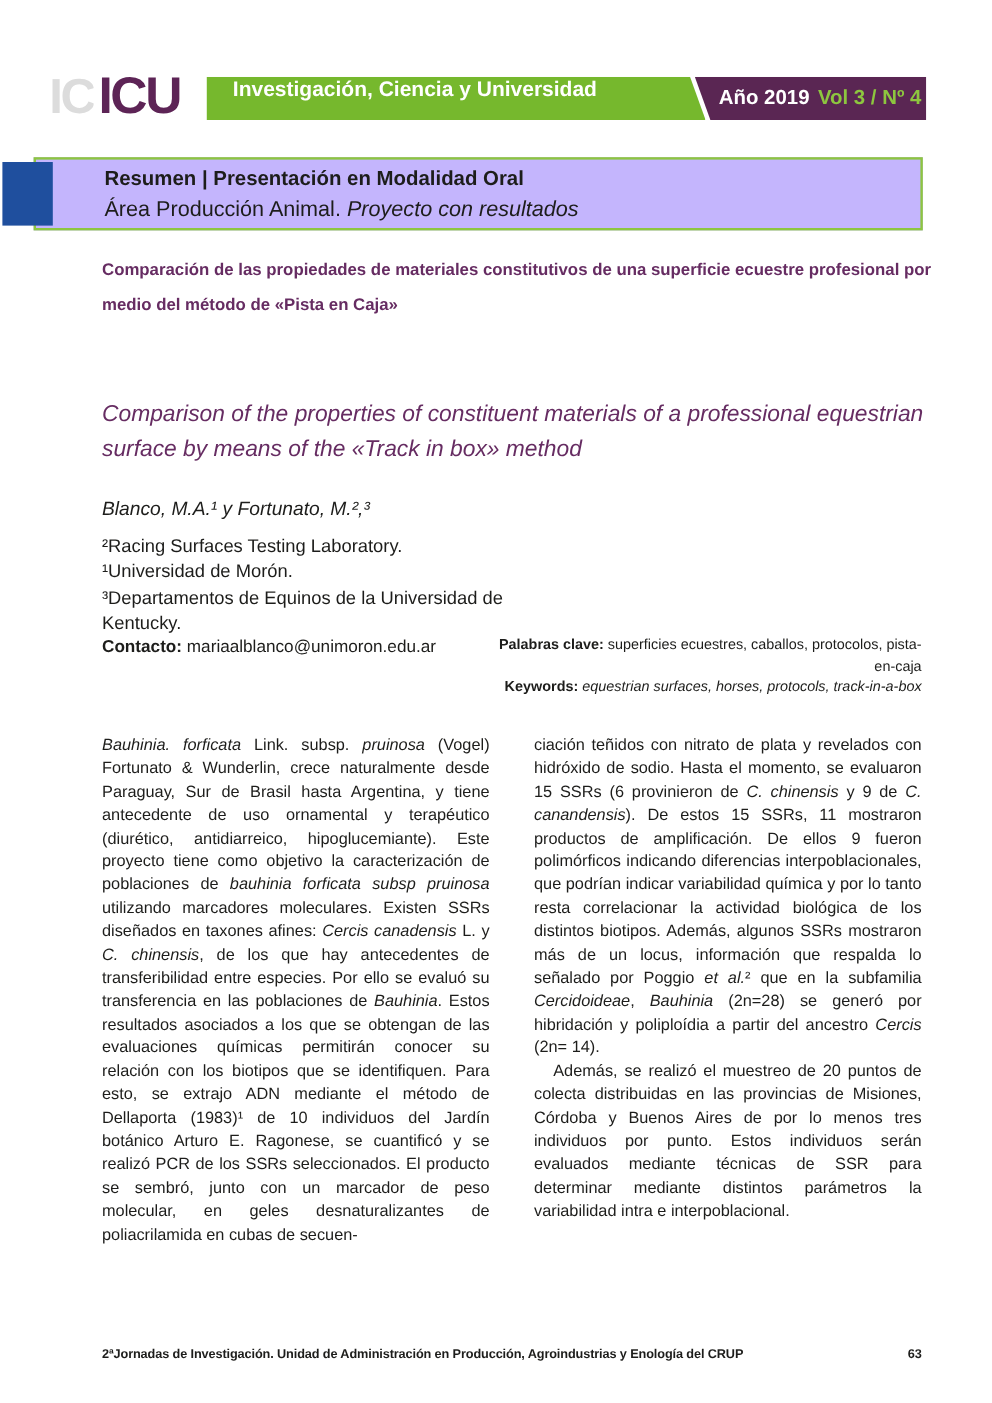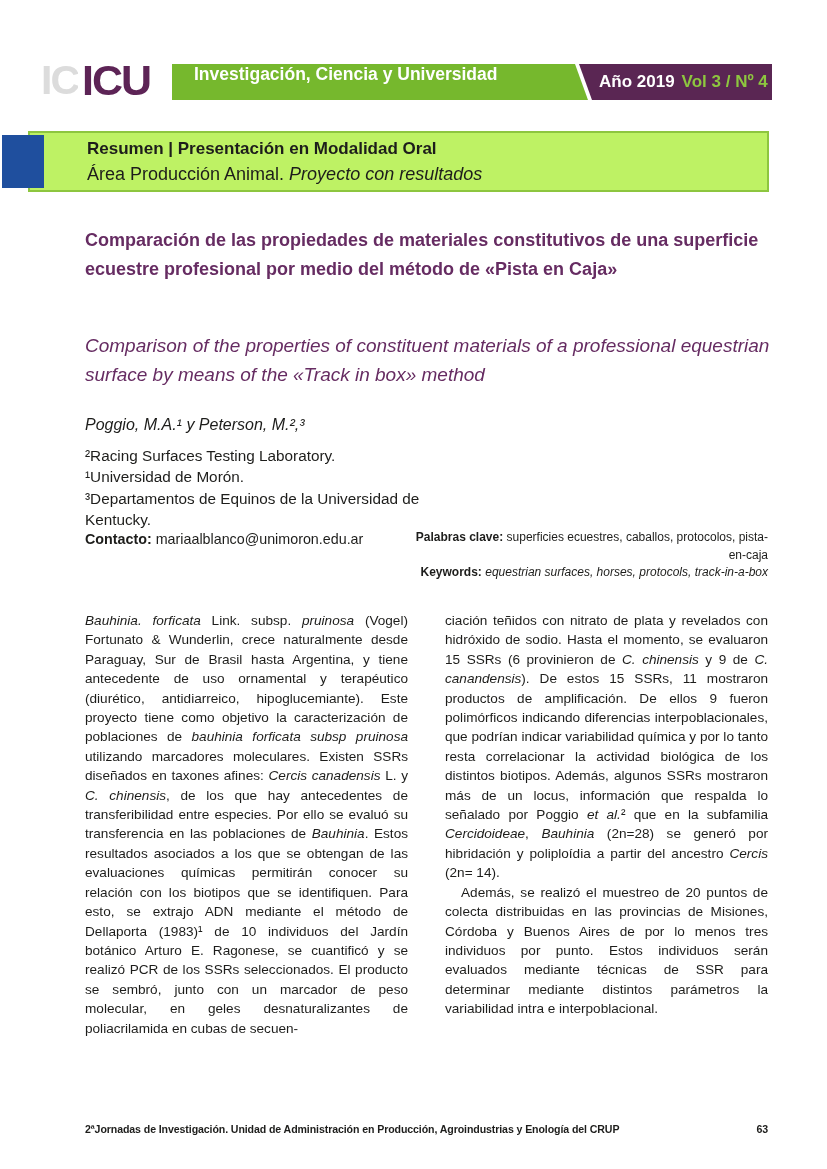--- a/index.html
+++ b/index.html
@@ -29,30 +29,30 @@
     position:absolute;left:579px;top:0;width:193px;height:36px;
     background:var(--header-purple,#5a2653);
     clip-path:polygon(0 0,100% 0,100% 100%,13px 100%);
     display:flex;align-items:center;
   }
   .issue-block .year{color:#ffffff;font-weight:700;font-size:17px;padding-left:20px;}
   .issue-block .vol{color:var(--accent-green,#8dc63f);font-weight:700;font-size:17px;padding-left:7px;}
   
   .resumen-box{
     position:absolute;left:28px;top:131px;width:741px;height:61px;
-    border:2px solid var(--accent-green,#8dc63f);box-sizing:border-box;background:#bef264;
+    border:2px solid var(--accent-green,#8dc63f);box-sizing:border-box;background:#c4b5fd;
   }
   .blue-square{position:absolute;left:2px;top:135px;width:42px;height:53px;background:var(--banner-blue,#1f4f9e);z-index:2;}
   .resumen-line1{position:absolute;left:57px;top:6px;font-size:17px;font-weight:700;white-space:nowrap;}
   .resumen-line2{position:absolute;left:57px;top:31px;font-size:18px;white-space:nowrap;}
   .resumen-line2 .it{font-style:italic;}
   
   .title-es{
-    position:absolute;left:85px;top:226px;width:692px;margin:0;
-    font-size:18px;line-height:28.6px;font-weight:700;color:var(--title-purple,#662c62);
+    position:absolute;left:85px;top:210px;width:692px;margin:0;
+    font-size:14px;line-height:28.6px;font-weight:700;color:var(--title-purple,#662c62);
   }
   .title-en{
     position:absolute;left:85px;top:332px;width:692px;margin:0;
     font-size:19px;line-height:28.6px;font-weight:400;font-style:italic;color:var(--title-purple,#662c62);
   }
   
   .authors-line{position:absolute;left:85px;top:416px;font-size:16px;font-style:italic;}
   .affiliations{position:absolute;left:85px;top:445px;width:362px;font-size:15.3px;line-height:21.4px;}
   .affiliations div{margin:0;}
   .contact-line{position:absolute;left:85px;top:531px;font-size:14.3px;}
@@ -101,21 +101,21 @@
   <div class="resumen-box">
     <div class="resumen-line1">Resumen | Presentación en Modalidad Oral</div>
     <div class="resumen-line2">
       <span>Área Producción Animal. </span><span class="it">Proyecto con resultados</span>
     </div>
   </div>
 
   <h1 class="title-es">Comparación de las propiedades de materiales constitutivos de una superficie ecuestre profesional por medio del método de «Pista en Caja»</h1>
   <h2 class="title-en">Comparison of the properties of constituent materials of a professional equestrian surface by means of the «Track in box» method</h2>
 
-  <div class="authors-line">Poggio, M.A.¹ y Peterson, M.²,³</div>
+  <div class="authors-line">Blanco, M.A.¹ y Fortunato, M.²,³</div>
   <div class="affiliations">
     <div>²Racing Surfaces Testing Laboratory.</div>
     <div>¹Universidad de Morón.</div>
     <div>³Departamentos de Equinos de la Universidad de Kentucky.</div>
   </div>
   <div class="contact-line">
     <span class="lbl">Contacto:</span><span> mariaalblanco@unimoron.edu.ar</span>
   </div>
 
   <div class="keywords">

